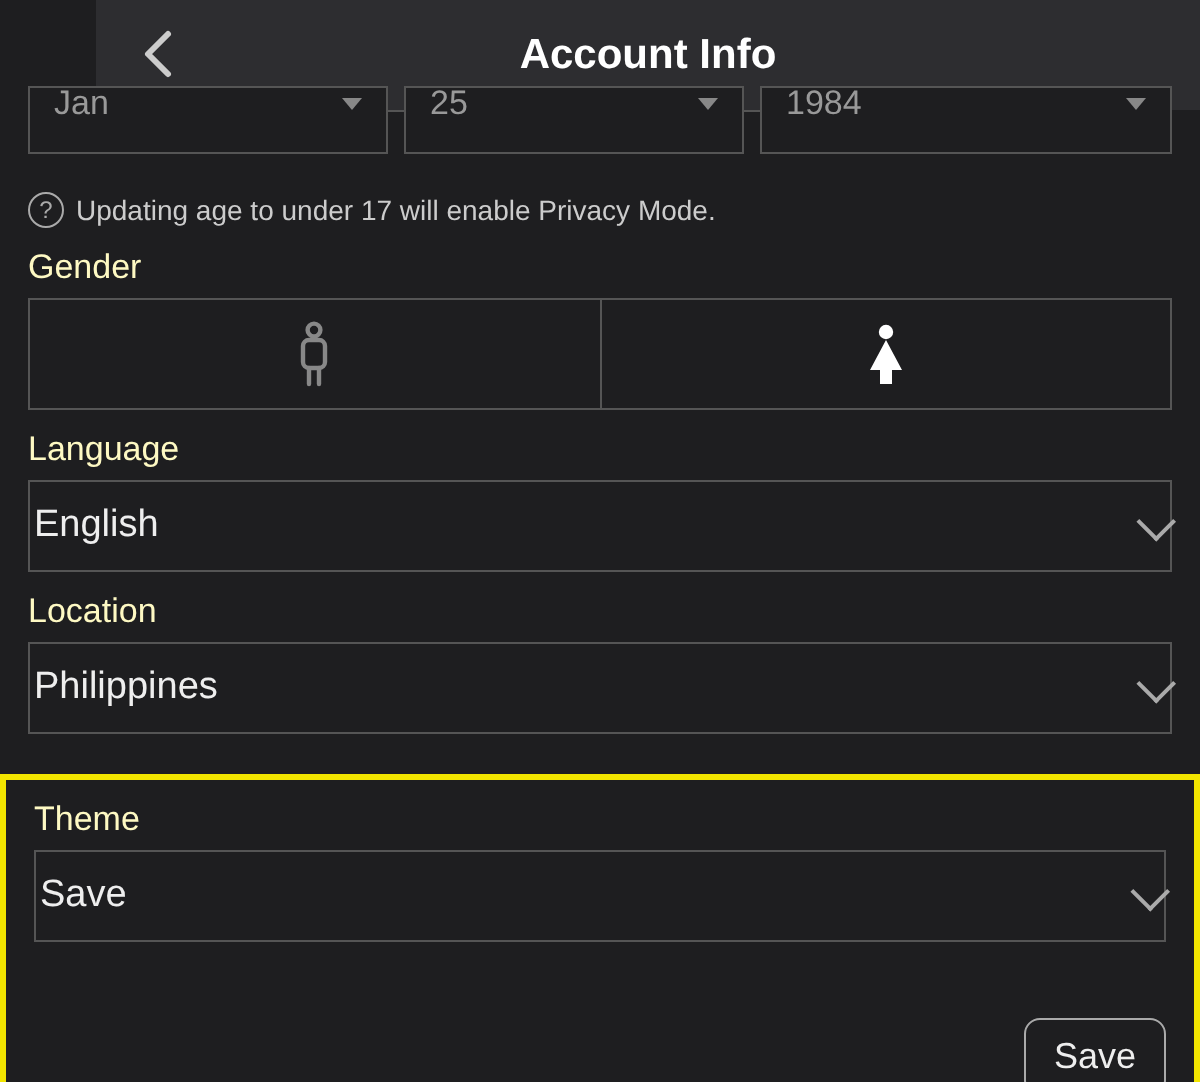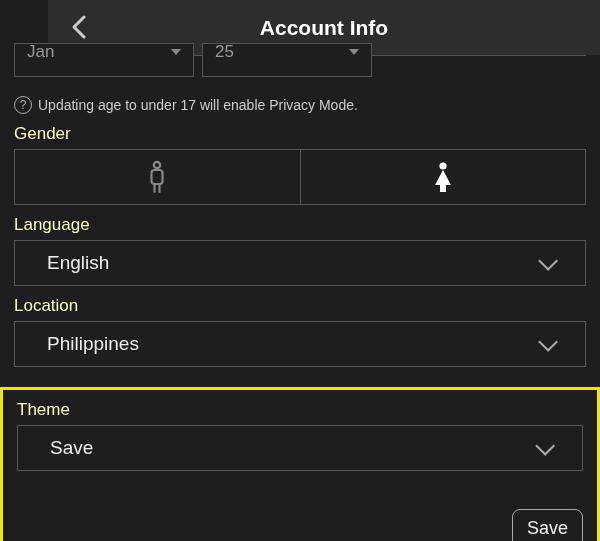--- a/index.html
+++ b/index.html
@@ -99,21 +99,21 @@
     justify-content: center;
     cursor: pointer;
   }
   .gender-cell:first-child { border-right: 1px solid #555; }
   .dropdown {
     border: 1px solid #555;
     height: 46px;
     display: flex;
     align-items: center;
     justify-content: space-between;
-    padding: 0 32px;
+    padding: 0 2px;
     font-size: 19px;
     color: #eee;
     cursor: pointer;
   }
   .chev {
     width: 14px; height: 14px;
     border-right: 2px solid #aaa;
     border-bottom: 2px solid #aaa;
     transform: rotate(45deg) translateY(-3px);
   }
@@ -158,20 +158,24 @@
 
 <div class="content">
 
   <div class="dob-row">
     <div class="dob-select dob-month">
       <span>Jan</span>
       <div class="tri"></div>
     </div>
     <div class="dob-select dob-day">
       <span>25</span>
+      <div class="tri"></div>
+    </div>
+    <div class="dob-select dob-year">
+      <span>1984</span>
       <div class="tri"></div>
     </div>
   </div>
 
   <div class="info-row">
     <div class="info-icon">?</div>
     <div class="info-text">Updating age to under 17 will enable Privacy Mode.</div>
   </div>
 
   <span class="label">Gender</span>

